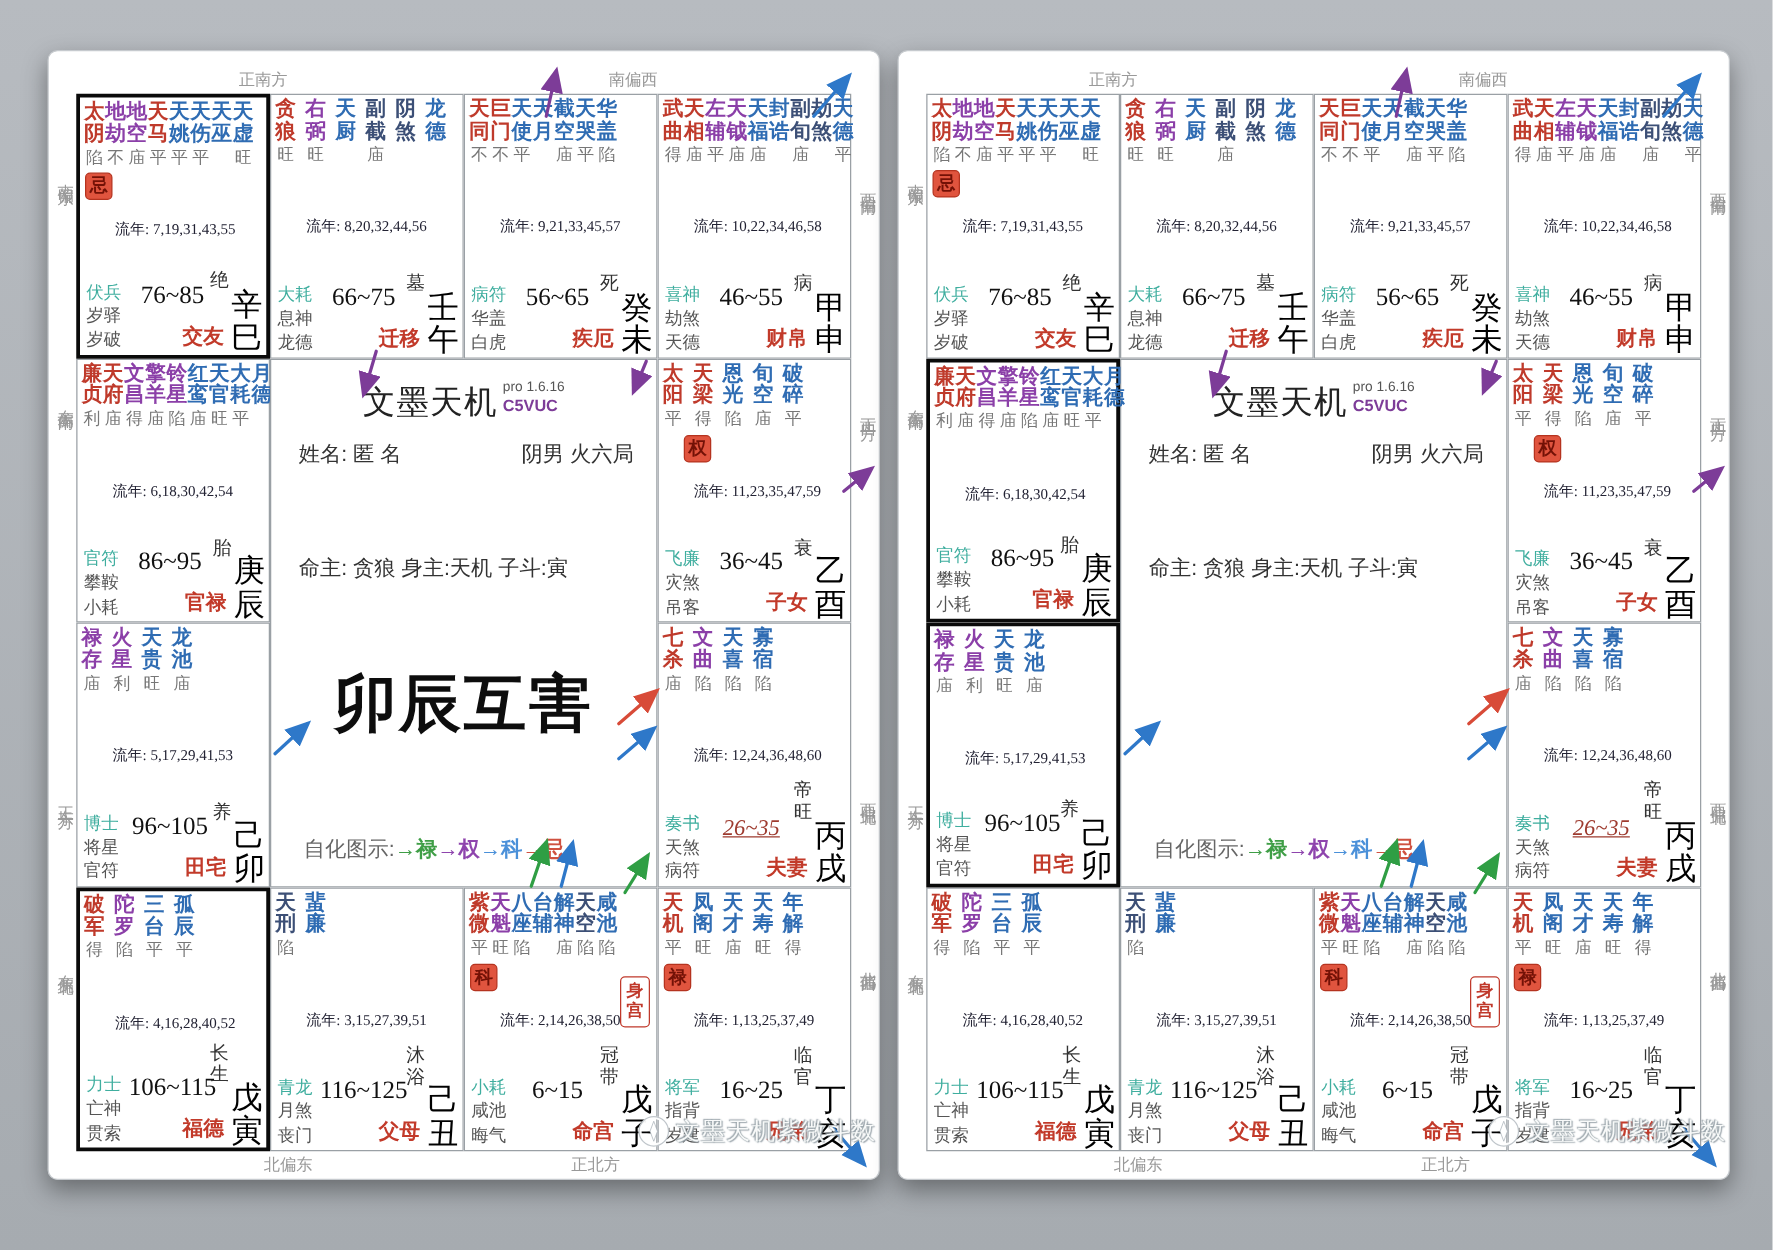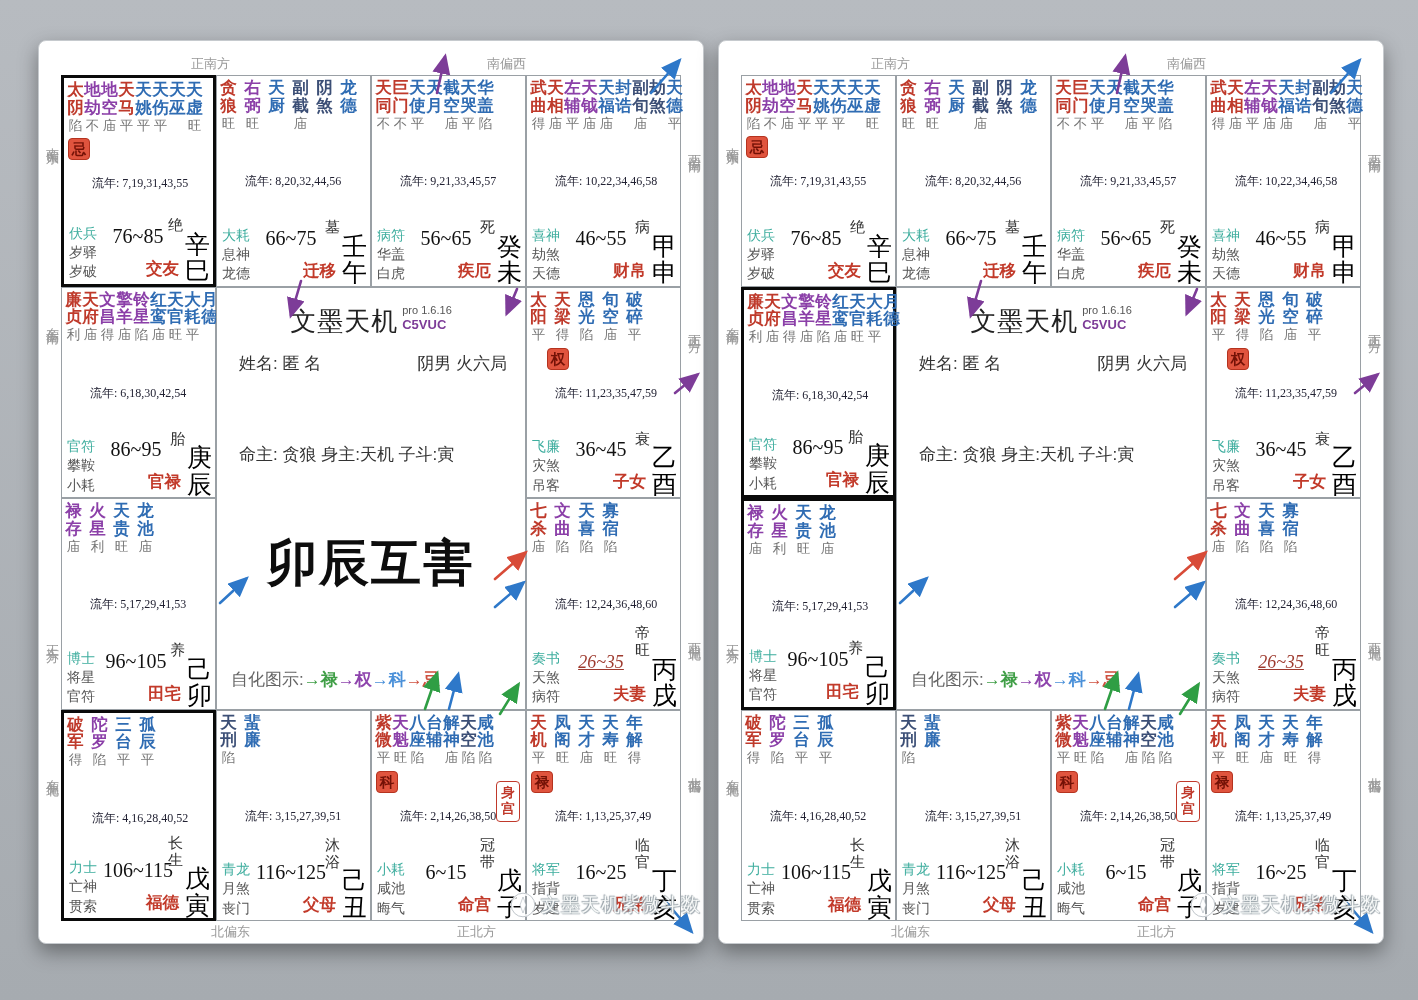--- a/index.html
+++ b/index.html
@@ -32,21 +32,21 @@
   .dir.v{writing-mode:vertical-rl;text-orientation:upright;letter-spacing:2px;}
   .ct-title{position:absolute;left:0;right:0;top:16px;display:flex;justify-content:center;align-items:flex-start;gap:4px;}
   .ct-title .big{font-size:26px;color:#222;letter-spacing:1px;}
   .ct-title .ver{font-size:11px;color:#555;line-height:1.2;}
   .ct-title .code{font-size:13px;font-weight:bold;color:#7d3c98;}
   .ct-name{position:absolute;left:22px;top:64px;font-size:17px;color:#333;}
   .ct-gender{position:absolute;right:18px;top:64px;font-size:17px;color:#333;}
   .ct-ming{position:absolute;left:22px;top:155px;font-size:17px;color:#333;}
   .headline{position:absolute;left:0;right:0;top:242px;text-align:center;font-size:50px;font-weight:bold;
             color:#0d0d0d;letter-spacing:2px;white-space:nowrap;}
-  .zihua{position:absolute;left:14px;top:380px;font-size:17px;color:#666;white-space:nowrap;}
+  .zihua{position:absolute;left:26px;top:380px;font-size:17px;color:#666;white-space:nowrap;}
   .zihua span{font-weight:bold;}
   .wm{position:absolute;left:470px;top:850px;display:flex;align-items:center;gap:4px;z-index:7;pointer-events:none;}
   .wm-text{font-size:19px;letter-spacing:1px;color:rgba(255,255,255,.92);
            text-shadow:0 0 1px #9aa, 1px 1px 1px #99a2aa, -1px -1px 1px #99a2aa;}
   .arrows{position:absolute;left:0;top:0;z-index:6;pointer-events:none;}
 </style>
 </head>
 <body>
 
 <div id="stage">

